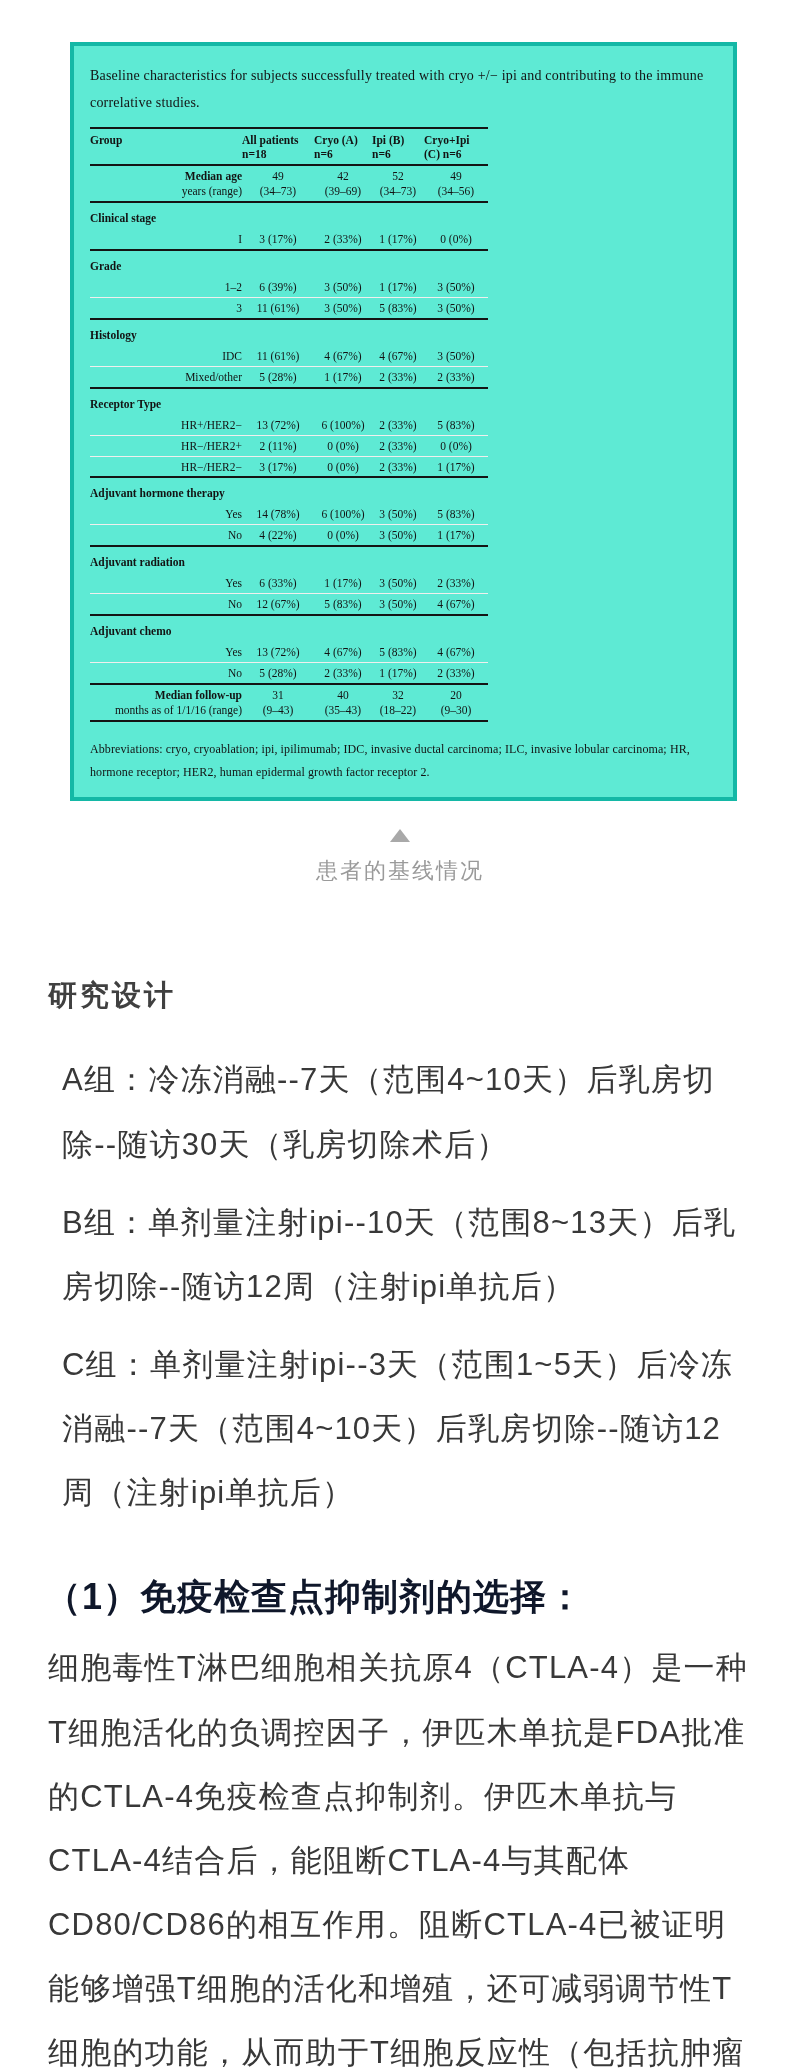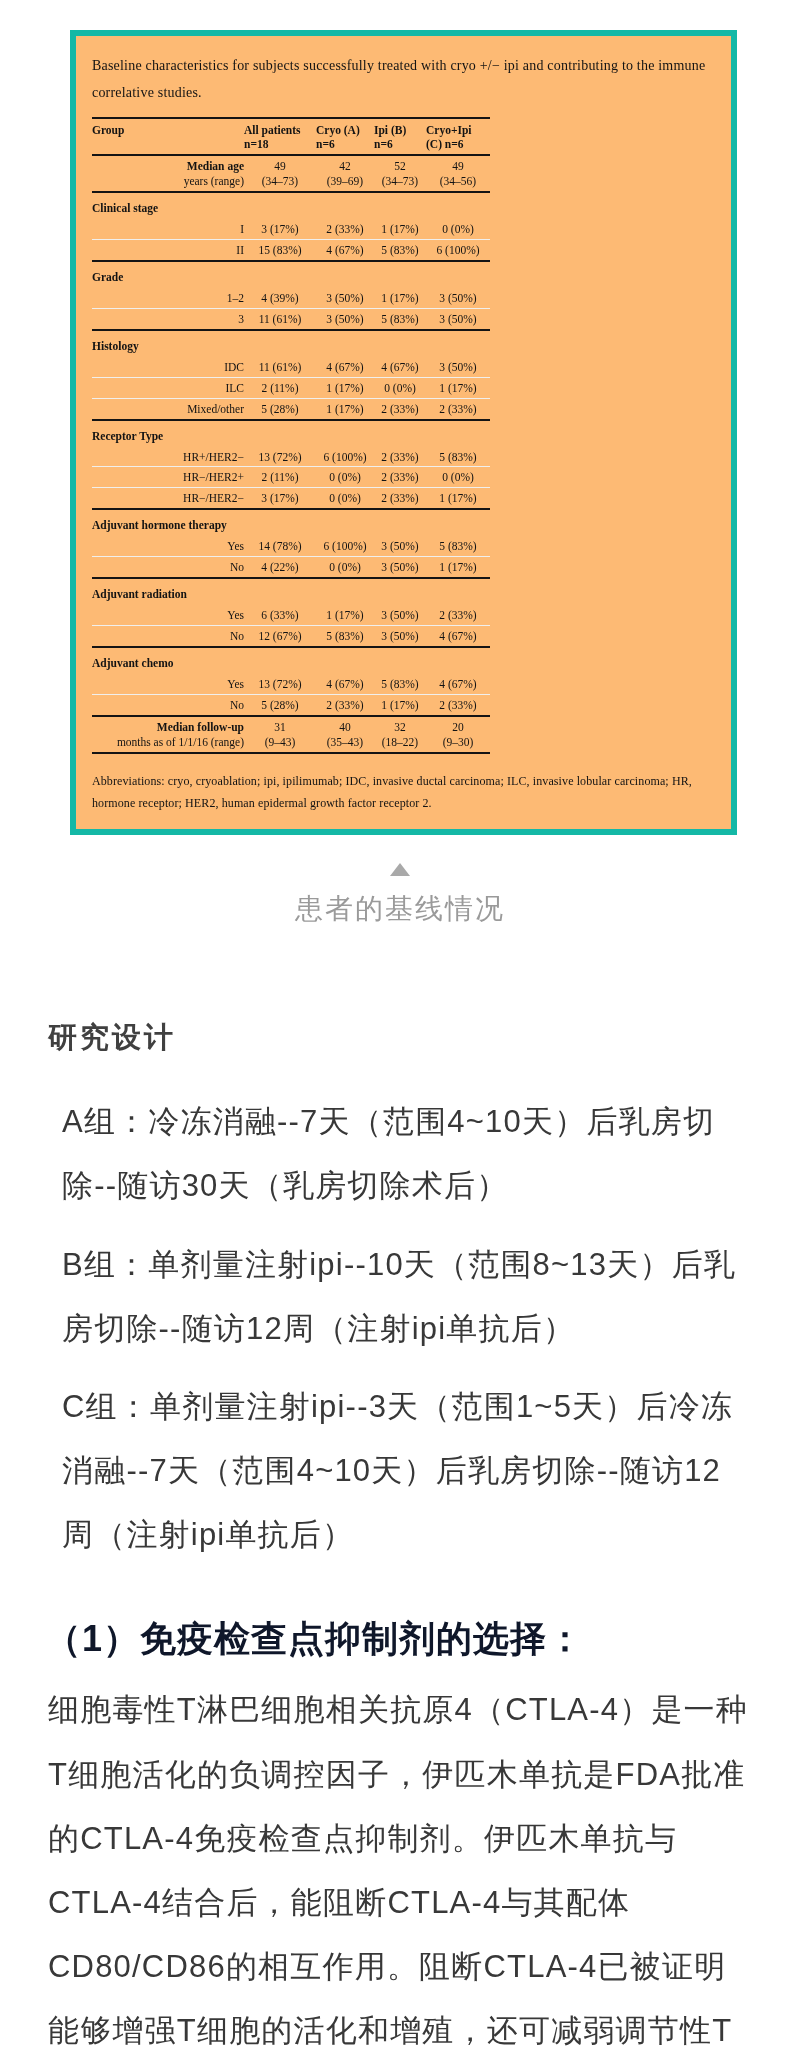--- a/index.html
+++ b/index.html
@@ -4,26 +4,26 @@
 <style>
   html,body{margin:0;padding:0;background:#ffffff;}
   body{
     width:800px;
     font-family:"Liberation Sans", sans-serif;
     color:#383838;
     -webkit-font-smoothing:antialiased;
   }
   
   .figure-box{
-    margin:30px 63px 0 70px;
+    margin:42px 63px 0 70px;
     width:667px;
     box-sizing:border-box;
-    border:6px solid #14b8a6;
+    border:4px solid #14b8a6;
     padding:16px 18px 12px 16px;
-    background:#fdba74;
+    background:#5eead4;
     font-family:"Liberation Serif", serif;
     color:#131313;
   }
   .fig-title{
     margin:0 0 10px 0;
     font-size:14px;
     line-height:1.95;
     letter-spacing:.2px;
   }
   table.baseline{
@@ -77,21 +77,21 @@
   
   .caption-block{margin-top:28px;text-align:center;}
   .caption-arrow{
     width:0;height:0;margin:0 auto;
     border-left:10px solid transparent;
     border-right:10px solid transparent;
     border-bottom:13px solid #a9a9a9;
   }
   .fig-caption{
     margin-top:14px;
-    font-size:28px;
+    font-size:22px;
     color:#9a9a9a;
     letter-spacing:2px;
   }
   
   .section-heading{
     margin:90px 45px 0 48px;
     font-family:"Liberation Serif", serif;
     font-weight:bold;
     font-size:29px;
     letter-spacing:3px;
@@ -177,37 +177,28 @@
         </tr>
         <tr class="body-row">
           <td class="lbl-cell">
             <div class="row-indent">I</div>
           </td>
           <td class="val">3 (17%)</td>
           <td class="val">2 (33%)</td>
           <td class="val">1 (17%)</td>
           <td class="val">0 (0%)</td>
         </tr>
-        <tr class="body-row">
-          <td class="lbl-cell">
-            <div class="row-indent">II</div>
-          </td>
-          <td class="val">15 (83%)</td>
-          <td class="val">4 (67%)</td>
-          <td class="val">5 (83%)</td>
-          <td class="val">6 (100%)</td>
-        </tr>
         <tr class="sec-head sec-start">
           <td colspan="5">Grade</td>
         </tr>
         <tr class="body-row">
           <td class="lbl-cell">
             <div class="row-indent">1–2</div>
           </td>
-          <td class="val">4 (39%)</td>
+          <td class="val">6 (39%)</td>
           <td class="val">3 (50%)</td>
           <td class="val">1 (17%)</td>
           <td class="val">3 (50%)</td>
         </tr>
         <tr class="body-row">
           <td class="lbl-cell">
             <div class="row-indent">3</div>
           </td>
           <td class="val">11 (61%)</td>
           <td class="val">3 (50%)</td>
@@ -218,29 +209,20 @@
           <td colspan="5">Histology</td>
         </tr>
         <tr class="body-row">
           <td class="lbl-cell">
             <div class="row-indent">IDC</div>
           </td>
           <td class="val">11 (61%)</td>
           <td class="val">4 (67%)</td>
           <td class="val">4 (67%)</td>
           <td class="val">3 (50%)</td>
-        </tr>
-        <tr class="body-row">
-          <td class="lbl-cell">
-            <div class="row-indent">ILC</div>
-          </td>
-          <td class="val">2 (11%)</td>
-          <td class="val">1 (17%)</td>
-          <td class="val">0 (0%)</td>
-          <td class="val">1 (17%)</td>
         </tr>
         <tr class="body-row">
           <td class="lbl-cell">
             <div class="row-indent">Mixed/other</div>
           </td>
           <td class="val">5 (28%)</td>
           <td class="val">1 (17%)</td>
           <td class="val">2 (33%)</td>
           <td class="val">2 (33%)</td>
         </tr>

